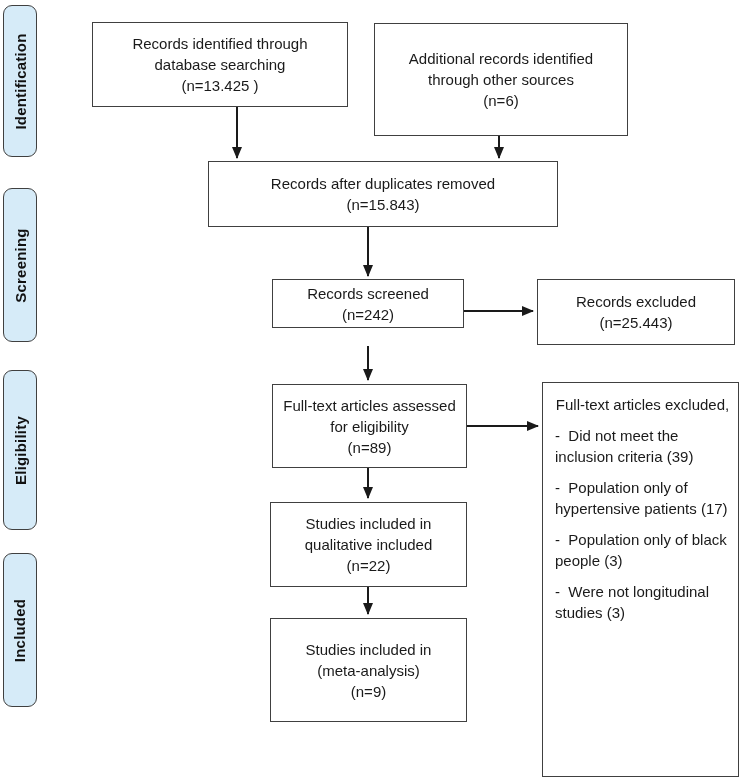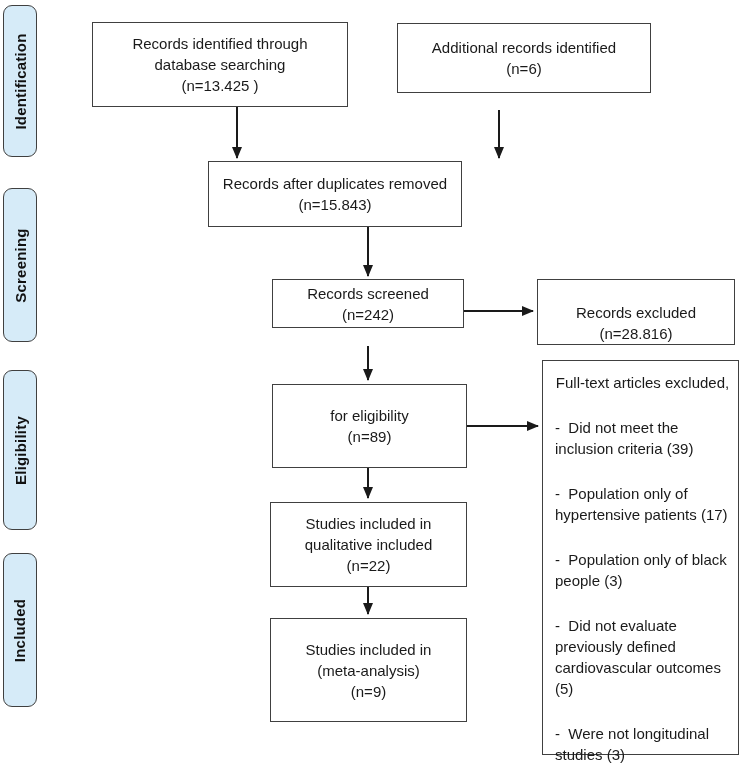--- a/index.html
+++ b/index.html
@@ -50,21 +50,21 @@
   }
   .fbox .line { white-space: nowrap; }
   .reasons-box {
     justify-content: flex-start;
     padding: 11px 8px 8px 12px;
     align-items: stretch;
   }
   .reasons-box .header { text-align: center; }
   .reason {
     text-align: left;
-    margin-top: 24px;
+    margin-top: 10px;
     white-space: pre-wrap;
     padding-right: 2px;
   }
   svg.arrows {
     position: absolute;
     left: 0; top: 0;
     width: 741px;
     height: 783px;
     pointer-events: none;
   }
@@ -102,53 +102,54 @@
   <div class="stage" style="top:553px; height:154px;">
     <span class="stage-text">Included</span>
   </div>
 
   <div class="fbox" style="left:92px; top:22px; width:256px; height:85px;">
     <div class="line">Records identified through</div>
     <div class="line">database searching</div>
     <div class="line">(n=13.425 )</div>
   </div>
 
-  <div class="fbox" style="left:397px; top:23px; width:254px; height:70px;">
+  <div class="fbox" style="left:374px; top:23px; width:254px; height:113px;">
     <div class="line">Additional records identified</div>
+    <div class="line">through other sources</div>
     <div class="line">(n=6)</div>
   </div>
 
-  <div class="fbox" style="left:208px; top:161px; width:254px; height:66px;">
+  <div class="fbox" style="left:208px; top:161px; width:350px; height:66px;">
     <div class="line">Records after duplicates removed</div>
     <div class="line">(n=15.843)</div>
   </div>
 
   <div class="fbox" style="left:272px; top:279px; width:192px; height:49px;">
     <div class="line">Records screened</div>
     <div class="line">(n=242)</div>
   </div>
 
-  <div class="fbox" style="left:537px; top:279px; width:198px; height:66px;justify-content:flex-end;">
+  <div class="fbox" style="left:537px; top:279px; width:198px; height:66px;">
     <div class="line">Records excluded</div>
-    <div class="line">(n=28.816)</div>
+    <div class="line">(n=25.443)</div>
   </div>
 
   <div class="fbox" style="left:272px; top:384px; width:195px; height:84px;">
+    <div class="line">Full-text articles assessed</div>
     <div class="line">for eligibility</div>
     <div class="line">(n=89)</div>
   </div>
 
-  <div class="fbox reasons-box" style="left:542px; top:360px; width:197px; height:395px;">
+  <div class="fbox reasons-box" style="left:542px; top:382px; width:197px; height:395px;">
     <div class="header">
       <div class="line">Full-text articles excluded,</div>
     </div>
     <div class="reason">-  Did not meet the inclusion criteria (39)</div>
     <div class="reason">-  Population only of hypertensive patients (17)</div>
     <div class="reason">-  Population only of black people (3)</div>
-    <div class="reason">-  Did not evaluate previously defined cardiovascular outcomes (5)</div>
     <div class="reason">-  Were not longitudinal studies (3)</div>
   </div>
 
   <div class="fbox" style="left:270px; top:502px; width:197px; height:85px;">
     <div class="line">Studies included in</div>
     <div class="line">qualitative included</div>
     <div class="line">(n=22)</div>
   </div>
 
   <div class="fbox" style="left:270px; top:618px; width:197px; height:104px;">

